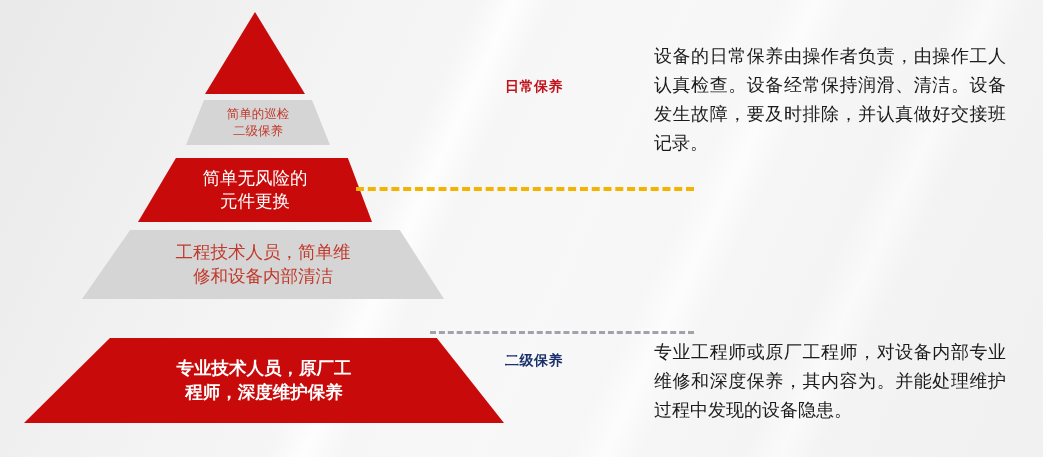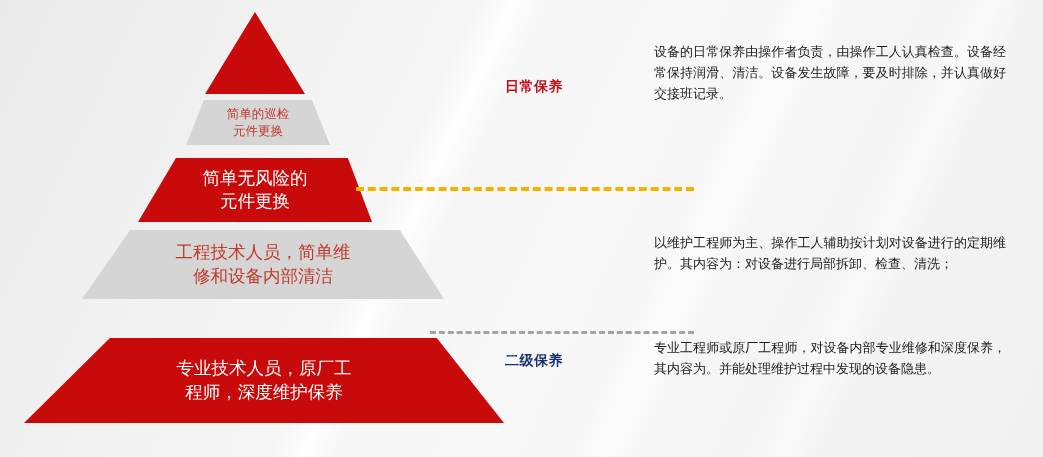--- a/index.html
+++ b/index.html
@@ -63,20 +63,21 @@
     left:82px; top:230px; width:362px; height:69px;
     background:#D5D5D5;
     clip-path:polygon(13.3% 0%, 87.8% 0%, 100% 100%, 0% 100%);
   }
   #tier-4 .tlabel{ color:#C0392B; font-size:17.5px; }
 
   #tier-5{
     left:24px; top:338px; width:480px; height:85px;
     background:#C80A0A;
     clip-path:polygon(17.9% 0%, 86.0% 0%, 100% 100%, 0% 100%);
+    font-weight:bold;
   }
   #tier-5 .tlabel{ color:#ffffff; font-size:17.5px; }
 
   
   .dash{ position:absolute; height:0; border-top-style:dashed; }
   #dash-daily{
     left:356px; top:187px; width:338px;
     border-top-width:4px; border-top-color:#F5B301;
   }
   #dash-level1{
@@ -94,40 +95,40 @@
   }
   #label-daily  { left:505px; top:78px;  color:#C0121A; }
   #label-level1 { left:505px; top:258px; color:#00AEEF; }
   #label-level2 { left:505px; top:352px; color:#18306B; }
 
   
   .desc{
     position:absolute;
     width:352px;
     color:#1b1b1b;
-    font-size:13px;
+    font-size:18px;
     line-height:1.62;
     text-align:justify;
   }
   #desc-daily  { left:654px; top:41px;  }
   #desc-level1 { left:654px; top:232px; }
   #desc-level2 { left:654px; top:337px; }
 </style>
 </head>
 <body>
 
 <div id="stage">
 
   <div id="tier-apex" class="tier">
     <span class="tlabel"></span>
   </div>
 
   <div id="tier-2" class="tier">
     <span class="tlabel">简单的巡检
-元件更换</span>
+二级保养</span>
   </div>
 
   <div id="tier-3" class="tier">
     <span class="tlabel">简单无风险的
 元件更换</span>
   </div>
 
   <div id="tier-4" class="tier">
     <span class="tlabel">工程技术人员，简单维
 修和设备内部清洁</span>
@@ -138,16 +139,15 @@
 程师，深度维护保养</span>
   </div>
 
   <div id="dash-daily" class="dash"></div>
   <div id="dash-level1" class="dash"></div>
 
   <div id="label-daily" class="stage-label">日常保养</div>
   <div id="label-level2" class="stage-label">二级保养</div>
 
   <div id="desc-daily" class="desc">设备的日常保养由操作者负责，由操作工人认真检查。设备经常保持润滑、清洁。设备发生故障，要及时排除，并认真做好交接班记录。</div>
-  <div id="desc-level1" class="desc">以维护工程师为主、操作工人辅助按计划对设备进行的定期维护。其内容为：对设备进行局部拆卸、检查、清洗；</div>
   <div id="desc-level2" class="desc">专业工程师或原厂工程师，对设备内部专业维修和深度保养，其内容为。并能处理维护过程中发现的设备隐患。</div>
 
 </div>
 
 </body></html>

